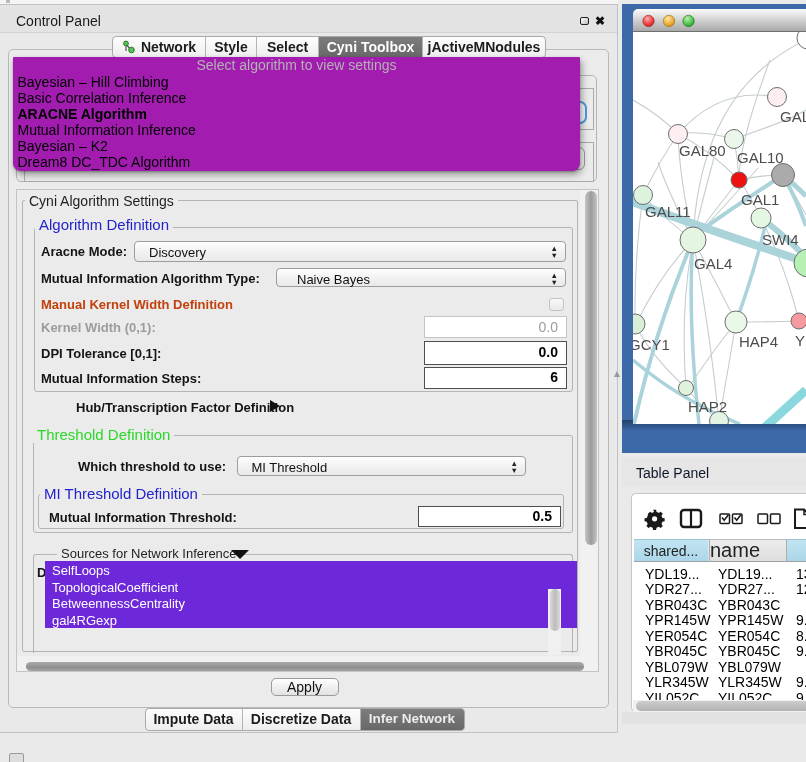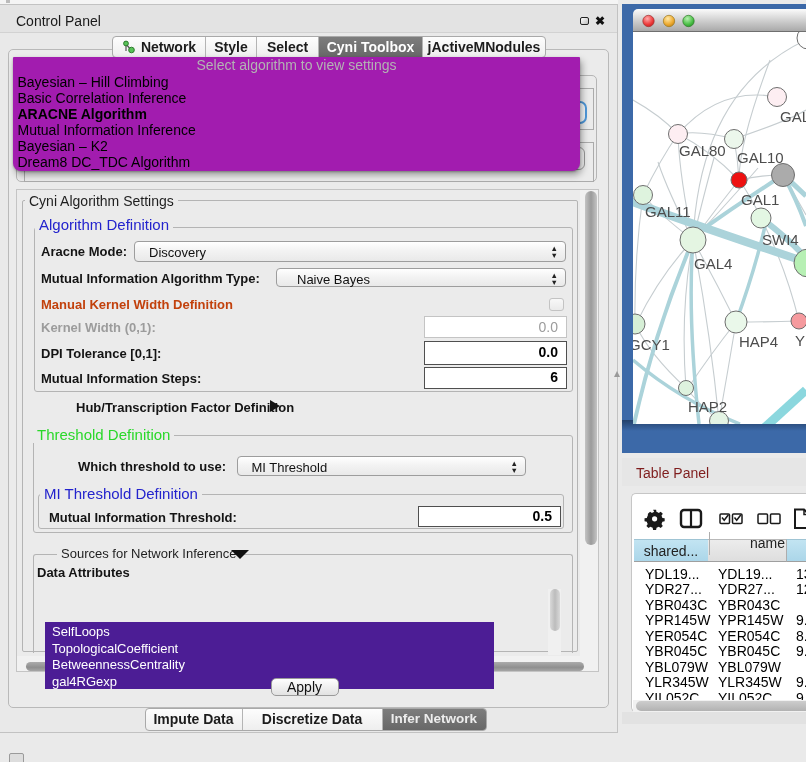--- a/index.html
+++ b/index.html
@@ -94,31 +94,31 @@
   <div class="grp" style="left:38px;top:489px;width:526px;height:35px;"></div>
   <div class="gt" style="left:40px;top:480px;color:#2323cd;font-size:15px;">MI Threshold Definition</div>
   <div class="lbl" style="left:49px;top:505px;">Mutual Information Threshold:</div>
   <div class="fld" style="left:418px;top:501px;width:143px;height:21px;border:1.5px solid #4f4f4f;color:#000;line-height:19px;font-weight:bold;">0.5</div>
 
   <div class="grp" style="left:33px;top:548.5px;width:540px;height:99px;border-bottom:none;border-radius:3px 3px 0 0;"></div>
   <div class="gt" style="left:44px;top:541px;color:#1e1e1e;font-size:13px;margin-left:13px;">Sources for Network Inference</div>
   <div class="abs" style="left:231px;top:545px;width:0;height:0;border-top:9px solid #111;border-left:9px solid transparent;border-right:9px solid transparent;"></div>
   <div class="lbl" style="left:37px;top:559.5px;">Data Attributes</div>
 
-  <div class="abs" style="left:45px;top:617px;width:449px;height:66.5px;background:#4c1d95;overflow:hidden;">
+  <div class="abs" style="left:45px;top:556px;width:532px;height:66.5px;background:#6d28d9;overflow:hidden;">
     <div style="font-size:13px;color:#fff;padding:2px 0 0 7px;line-height:16.7px;">SelfLoops<br>TopologicalCoefficient<br>BetweennessCentrality<br>gal4RGexp</div>
   </div>
   <div class="abs" style="left:548px;top:583.5px;width:13px;height:66.5px;background:#f0f0f0;"></div>
   <div class="abs" style="left:549.5px;top:584px;width:10px;height:42px;background:linear-gradient(90deg,#d9d9d9,#bcbcbc 50%,#d9d9d9);border-radius:5px;"></div>
 
   <div class="abs" style="left:270.5px;top:672.5px;width:68px;height:18px;border:1px solid #9a9a9a;border-radius:5px;background:linear-gradient(#fefefe,#e2e2e2);text-align:center;font-size:14px;color:#111;line-height:16px;">Apply</div>
 
   <div class="tabseg" style="left:144.5px;top:702.5px;height:23px;">
     <div class="t" style="width:97px;">Impute Data</div>
-    <div class="t" style="width:140px;">Discretize Data</div>
+    <div class="t" style="width:118px;">Discretize Data</div>
     <div class="t sel" style="width:103px;font-size:13.5px;color:#ededed;">Infer Network</div>
   </div>
 </div>
 
 <div class="tabseg" style="left:88px;top:36px;margin-left:24px;">
   <div class="t" style="width:93px;"><svg width="15" height="14" viewBox="0 0 15 14" style="margin-right:4px;">
           <line x1="4" y1="4" x2="9" y2="10" stroke="#555" stroke-width="1.2"></line>
           <line x1="4" y1="4" x2="4" y2="11" stroke="#555" stroke-width="1.2"></line>
           <circle cx="4" cy="3.5" r="2.4" fill="#57c257" stroke="#2c7a2c"></circle>
           <circle cx="9.5" cy="10" r="2.8" fill="#57c257" stroke="#2c7a2c"></circle>
@@ -232,21 +232,21 @@
     <text x="762" y="245">SWI4</text>
     <text x="694" y="269">GAL4</text>
     <text x="629" y="350">GCY1</text>
     <text x="739" y="347">HAP4</text>
     <text x="795" y="346">Y</text>
     <text x="688" y="412">HAP2</text>
   </g>
 </svg>
 
 <div class="abs" style="left:622px;top:458px;width:184px;height:28px;background:#e6e6e6;"></div>
-<div class="abs" style="left:636px;top:465px;font-size:14px;color:#7f1d1d;">Table Panel</div>
+<div class="abs" style="left:636px;top:465px;font-size:14px;color:#0f172a;">Table Panel</div>
 
 <div class="abs" style="left:631px;top:493px;width:180px;height:219px;background:#fff;border:1px solid #c6c6c6;border-radius:5px 0 0 5px;border-right:none;">
 
   <svg class="abs" style="left:8px;top:13px;" width="172" height="24" viewBox="0 0 172 24">
     <g fill="#1a1a1a">
           <path d="M14.6 2.8 m-1.5 0 h3 l0.45 2.3 a6.8 6.8 0 0 1 2.2 0.92 l1.95-1.35 l2.1 2.1 l-1.35 1.95 a6.8 6.8 0 0 1 0.92 2.2 l2.3 0.45 v3 l-2.3 0.45 a6.8 6.8 0 0 1 -0.92 2.2 l1.35 1.95 l-2.1 2.1 l-1.95-1.35 a6.8 6.8 0 0 1 -2.2 0.92 l-0.45 2.3 h-3 l-0.45-2.3 a6.8 6.8 0 0 1 -2.2-0.92 l-1.95 1.35 l-2.1-2.1 l1.35-1.95 a6.8 6.8 0 0 1 -0.92-2.2 l-2.3-0.45 v-3 l2.3-0.45 a6.8 6.8 0 0 1 0.92-2.2 L7.95 6.77 l2.1-2.1 l1.95 1.35 a6.8 6.8 0 0 1 2.2-0.92 Z"></path>
       <circle cx="14.6" cy="11.8" r="2.6" fill="#fff"></circle>
     </g>
     <rect x="41" y="3" width="20" height="17" rx="3" fill="none" stroke="#1a1a1a" stroke-width="2.4"></rect>
     <line x1="51" y1="3" x2="51" y2="20" stroke="#1a1a1a" stroke-width="2.2"></line>
@@ -257,21 +257,21 @@
           <path d="M94.5 10.5 l2.2 2.8 l4.2-5.6"></path>
       <rect x="118" y="7" width="9.5" height="9.5" rx="1"></rect>
           <rect x="130.5" y="7" width="9.5" height="9.5" rx="1"></rect>
     </g>
     <path d="M155 2.5 h9 l5 5 v13.5 h-14 z" fill="none" stroke="#1a1a1a" stroke-width="2"></path>
     <path d="M164 2.5 v5 h5" fill="none" stroke="#1a1a1a" stroke-width="1.5"></path>
   </svg>
 
   <div class="abs" style="left:2px;top:45px;width:178px;height:23px;background:linear-gradient(#ececec,#dedede);border-top:1px solid #b9b9b9;border-bottom:1px solid #9f9f9f;"></div>
   <div class="abs" style="left:2px;top:45px;width:74px;height:23px;background:linear-gradient(#c2e4f2,#abd6e9);border-top:1px solid #9fc4d4;border-bottom:1px solid #9f9f9f;text-align:center;font-size:14px;color:#222;line-height:22px;">shared...</div>
-  <div class="abs" style="left:77px;top:38px;width:76px;height:23px;text-align:right;font-size:14px;color:#222;line-height:23px;border-left:1px solid #adadad;">name</div>
+  <div class="abs" style="left:77px;top:45px;width:76px;height:23px;text-align:left;font-size:20px;color:#222;line-height:23px;border-left:1px solid #adadad;">name</div>
   <div class="abs" style="left:154px;top:45px;width:26px;height:23px;background:linear-gradient(#c2e4f2,#abd6e9);border-left:1px solid #adadad;border-top:1px solid #9fc4d4;border-bottom:1px solid #9f9f9f;"></div>
 
   <div class="abs" style="left:13px;top:72.5px;width:70px;font-size:14px;color:#000;line-height:15.5px;">YDL19...<br>YDR27...<br>YBR043C<br>YPR145W<br>YER054C<br>YBR045C<br>YBL079W<br>YLR345W<br>YIL052C</div>
   <div class="abs" style="left:86px;top:72.5px;width:70px;font-size:14px;color:#000;line-height:15.5px;">YDL19...<br>YDR27...<br>YBR043C<br>YPR145W<br>YER054C<br>YBR045C<br>YBL079W<br>YLR345W<br>YIL052C</div>
   <div class="abs" style="left:164px;top:72.5px;width:20px;font-size:14px;color:#000;line-height:15.5px;">13<br>12<br>&nbsp;<br>9.<br>8.<br>9.<br>&nbsp;<br>9.<br>9.</div>
 
   <div class="abs" style="left:1px;top:206px;width:178px;height:12px;background:#f1f1f1;"></div>
   <div class="abs" style="left:4px;top:207px;width:175px;height:10px;background:linear-gradient(#cdcdcd,#b2b2b2);border-radius:5px;"></div>
 </div>
 <div class="abs" style="left:622px;top:712px;width:184px;height:12px;background:#e2e2e2;"></div>

